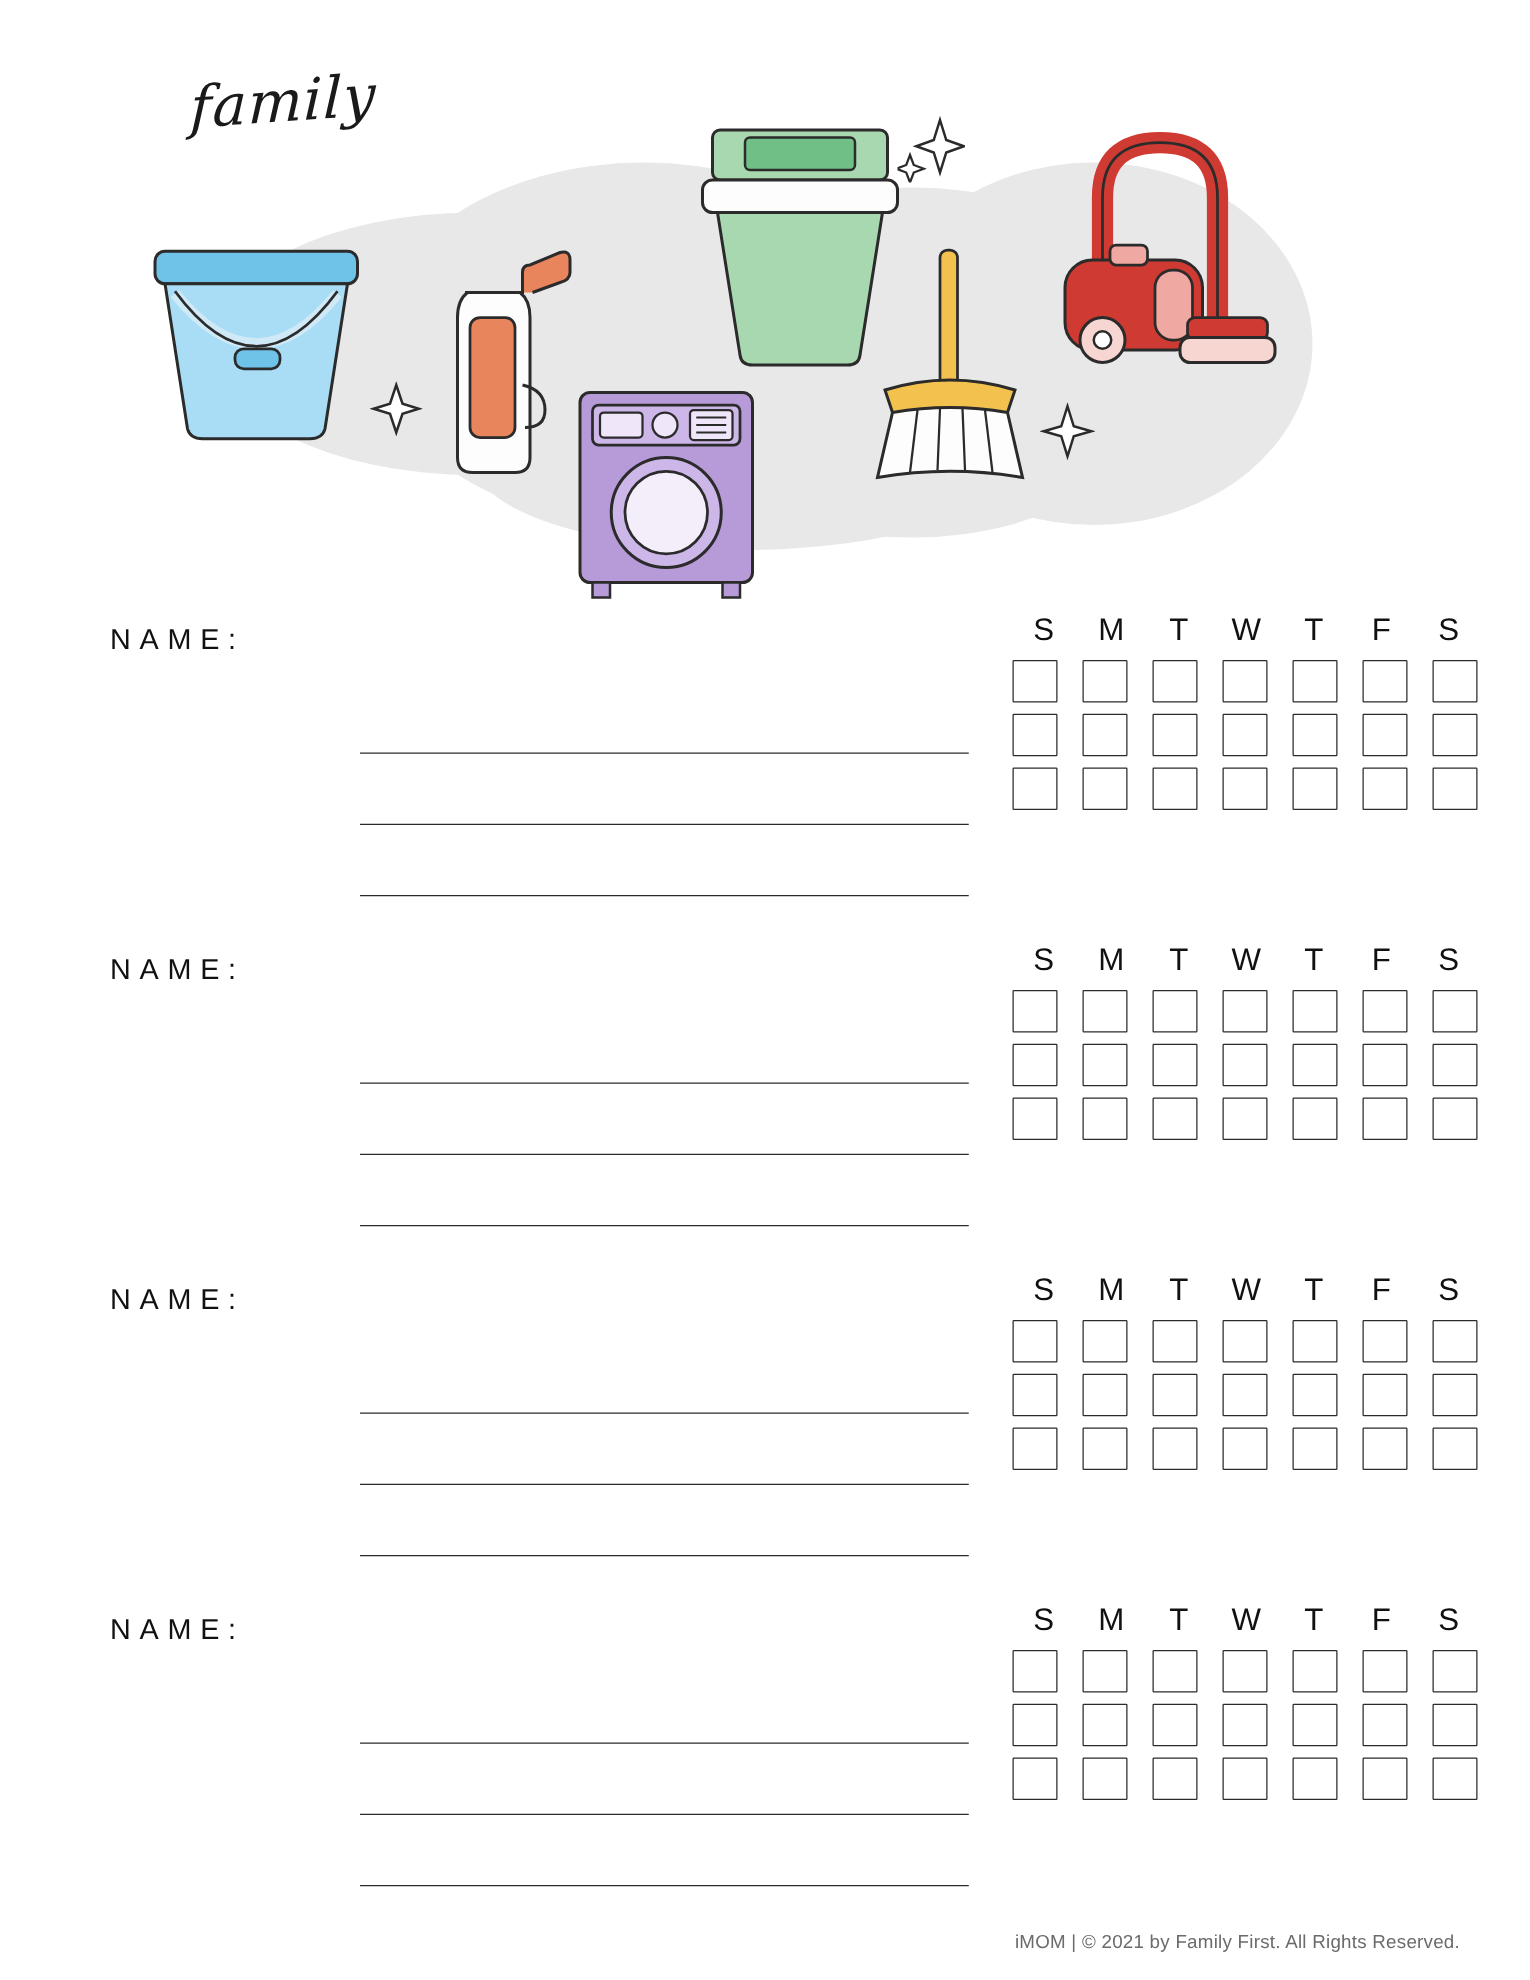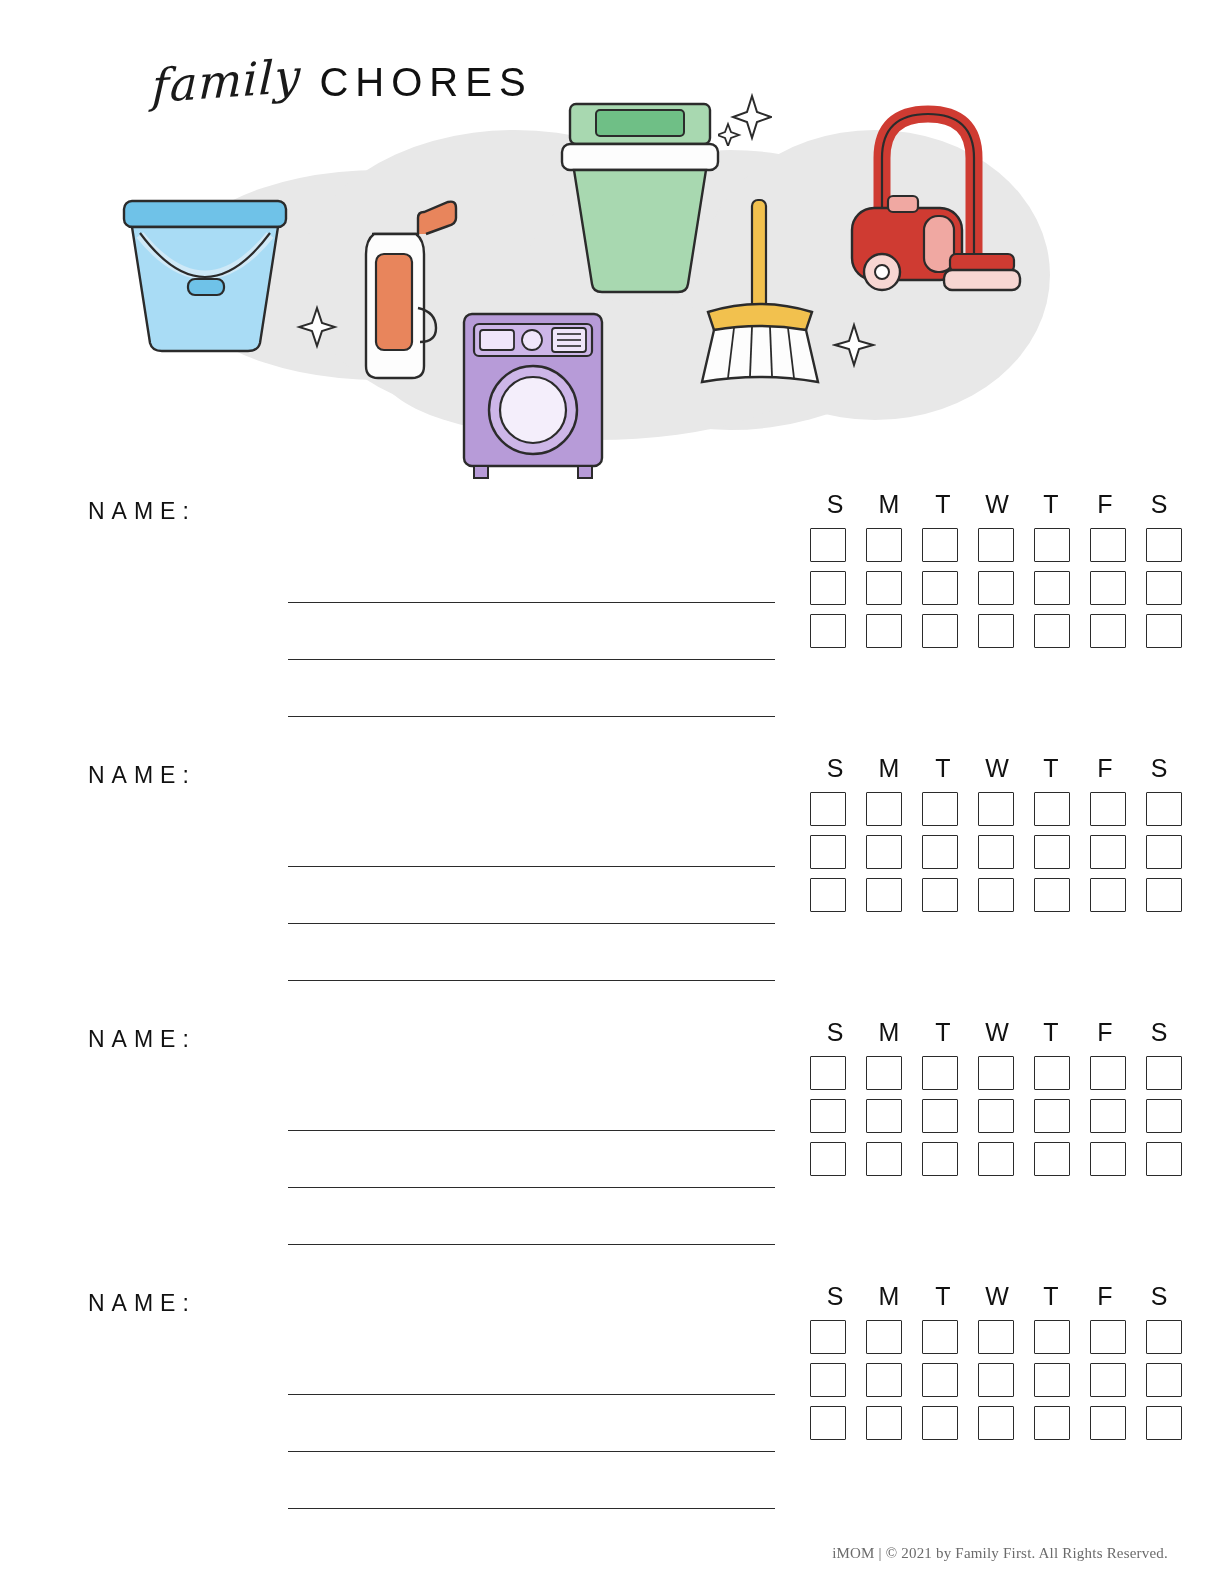--- a/index.html
+++ b/index.html
@@ -120,41 +120,40 @@
     background: #fff;
     border-radius: 1px;
   }
   .box:last-child { margin-right: 0; }
 
   
   .footer {
     position: absolute;
     right: 56px;
     bottom: 22px;
-    font-family: Liberation Serif, serif;
+    font-family: Liberation Sans, sans-serif;
     font-size: 15px;
     color: #6b6b6b;
     letter-spacing: .2px;
     margin-left: 16px;
   }
 </style>
 </head>
 <body>
 
 <div class="header">
 
   <div class="blob b1"></div>
   <div class="blob b2"></div>
   <div class="blob b3"></div>
   <div class="blob b4"></div>
   <div class="blob b5"></div>
 
   <div class="title">
     <span class="title-script">family</span>
-    <span class="title-caps">CHORES</span>
   </div>
 
   <svg class="art" style="left:110px; top:195px;" width="190" height="165" viewBox="0 0 190 165">
     <rect x="14" y="6" width="162" height="26" rx="8" fill="#6fc2e8" stroke="#2b2b2b" stroke-width="2.4"></rect>
     <path d="M22 32 L40 148 Q42 156 52 156 L138 156 Q148 156 150 148 L168 32 Z" fill="#a9dcf5" stroke="#2b2b2b" stroke-width="2.4"></path>
     <path d="M30 40 Q95 120 160 40" fill="none" stroke="#cfe9f7" stroke-width="9"></path>
     <path d="M30 38 Q95 126 160 38" fill="none" stroke="#2b2b2b" stroke-width="2.2"></path>
     <rect x="78" y="84" width="36" height="16" rx="7" fill="#6fc2e8" stroke="#2b2b2b" stroke-width="2.2"></rect>
   </svg>
 

